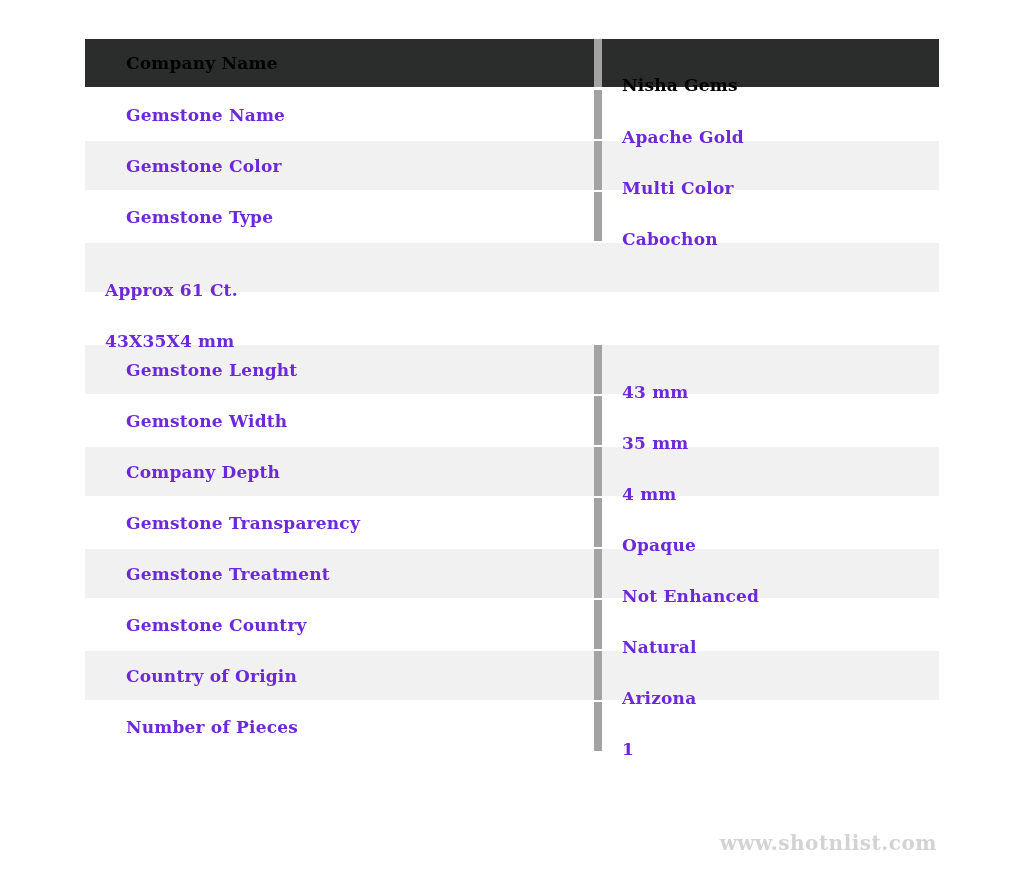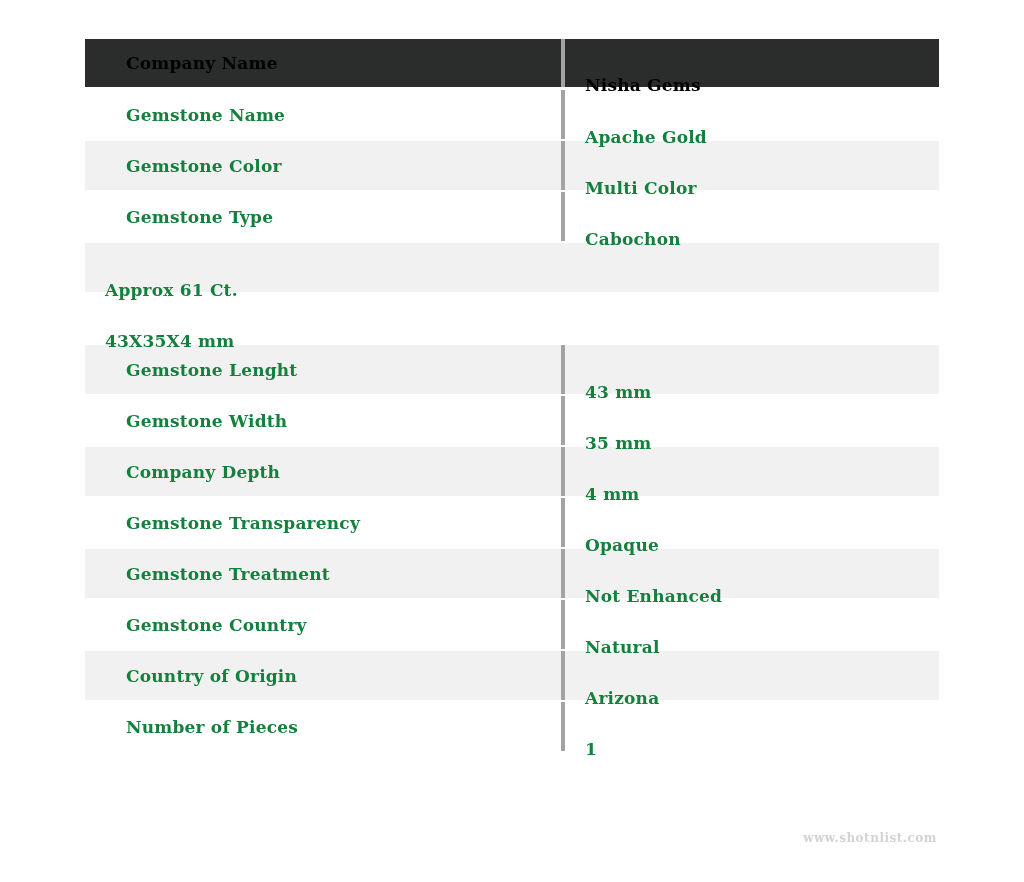--- a/index.html
+++ b/index.html
@@ -18,27 +18,27 @@
   .row {
     display: flex;
     height: 51px;
     border-bottom: 2px solid #ffffff;
   }
   .cell {
     display: flex;
     align-items: center;
     font-size: 17px;
     font-weight: bold;
-    color: #15803d;
+    color: #6d28d9;
     padding-left: 20px;
     letter-spacing: 0.2px;
   }
   .cell.key {
-    width: 480px;
-    border-right: 4px solid #a3a3a3;
+    width: 517px;
+    border-right: 8px solid #a3a3a3;
     padding-left: 41px;
   }
   .cell.val {
     flex: 1;
     margin-top: 44px;
   }
   .row.header {
     background: #2b2d2d;
     border-bottom: 3px solid #ffffff;
   }
@@ -48,21 +48,21 @@
   .row.data:nth-child(odd) {
     background: #f1f1f1;
   }
   .row.data:nth-child(even) {
     background: #ffffff;
   }
   .watermark {
     position: absolute;
     top: 831px;
     right: 87px;
-    font-size: 12px;
+    font-size: 20px;
     font-weight: bold;
     color: #d3d3d3;
     letter-spacing: 0.5px;
   }
 </style>
 </head>
 <body>
 
 <div class="spec-table">
   <div class="row header">

